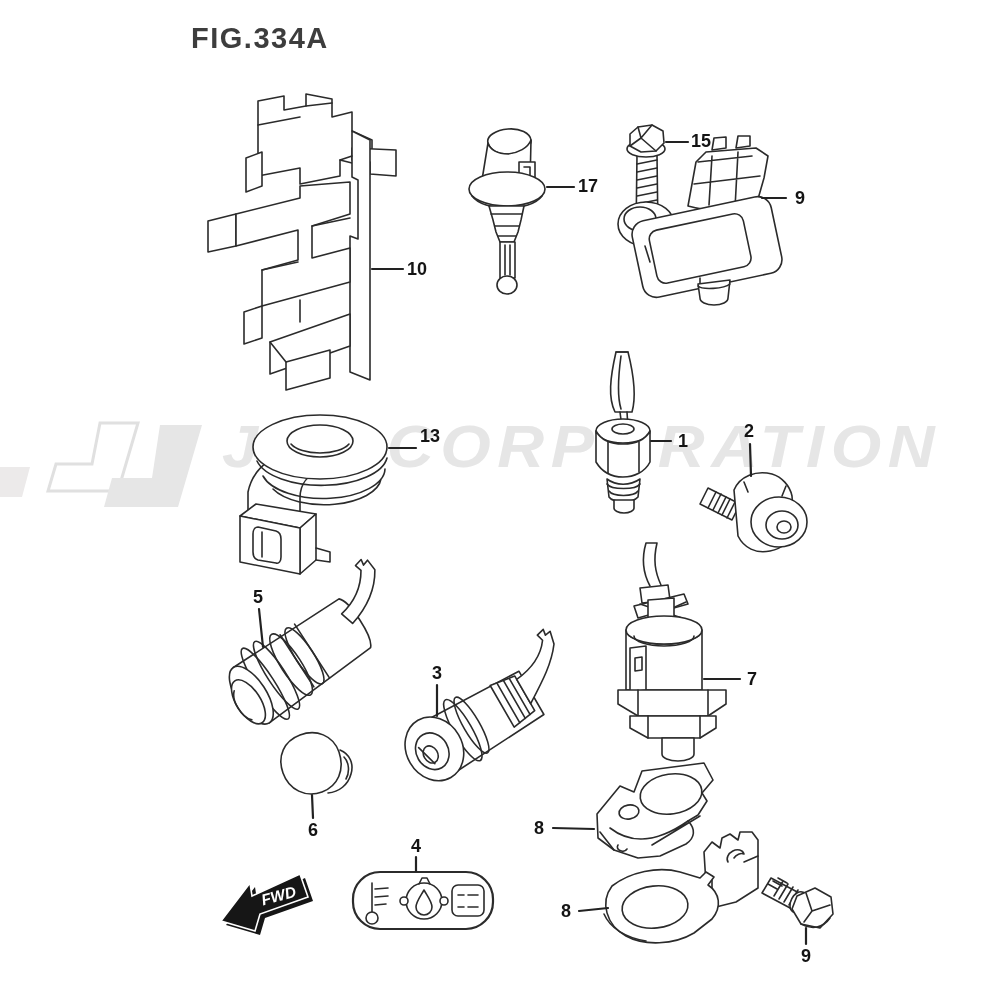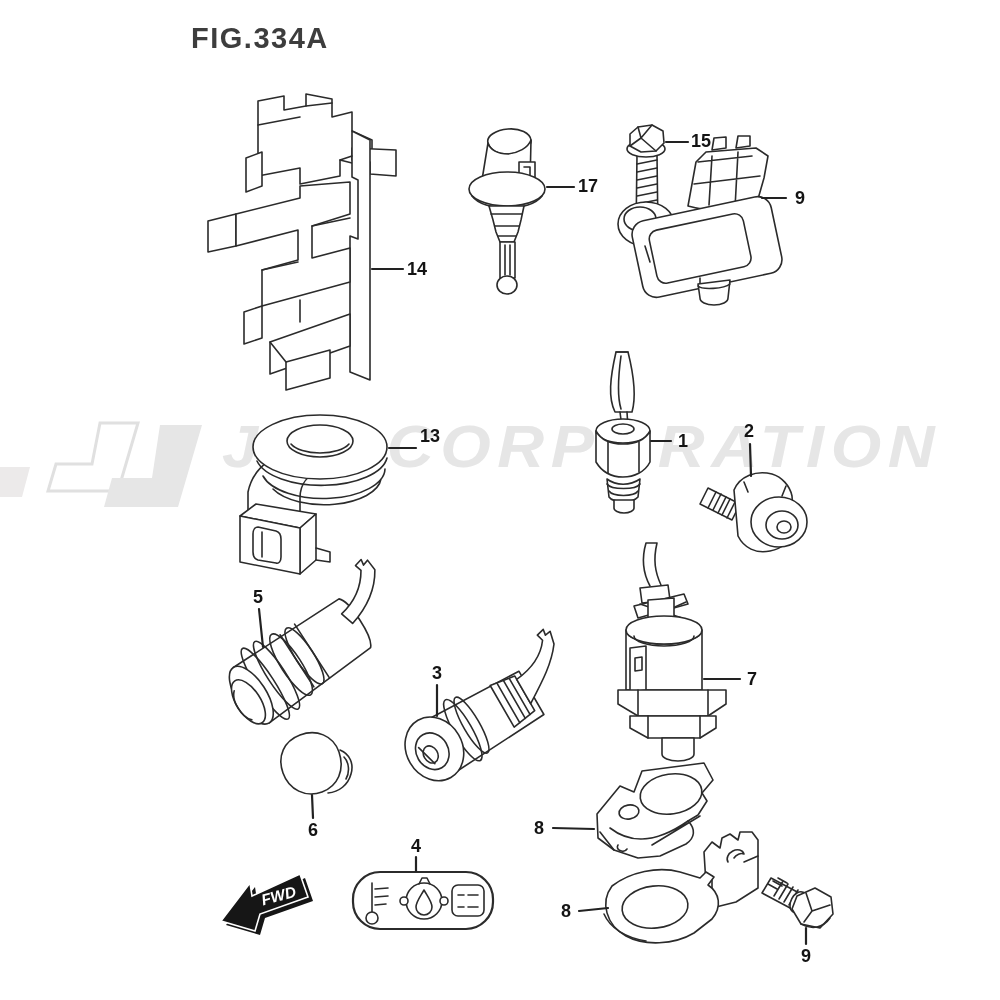--- a/index.html
+++ b/index.html
@@ -246,19 +246,19 @@
 
   <div class="plabel" style="left:683px;top:441px">1</div>
   <div class="plabel" style="left:749px;top:431px">2</div>
   <div class="plabel" style="left:437px;top:673px">3</div>
   <div class="plabel" style="left:416px;top:846px">4</div>
   <div class="plabel" style="left:258px;top:597px">5</div>
   <div class="plabel" style="left:313px;top:830px">6</div>
   <div class="plabel" style="left:752px;top:679px">7</div>
   <div class="plabel" style="left:566px;top:911px">8</div>
   <div class="plabel" style="left:806px;top:956px">9</div>
-  <div class="plabel" style="left:417px;top:269px">14</div>
+  <div class="plabel" style="left:417px;top:269px">10</div>
   <div class="plabel" style="left:539px;top:828px">8</div>
   <div class="plabel" style="left:588px;top:186px">17</div>
   <div class="plabel" style="left:430px;top:436px">13</div>
   <div class="plabel" style="left:800px;top:198px">9</div>
   <div class="plabel" style="left:701px;top:141px">15</div>
 </div>
 
 </body></html>

